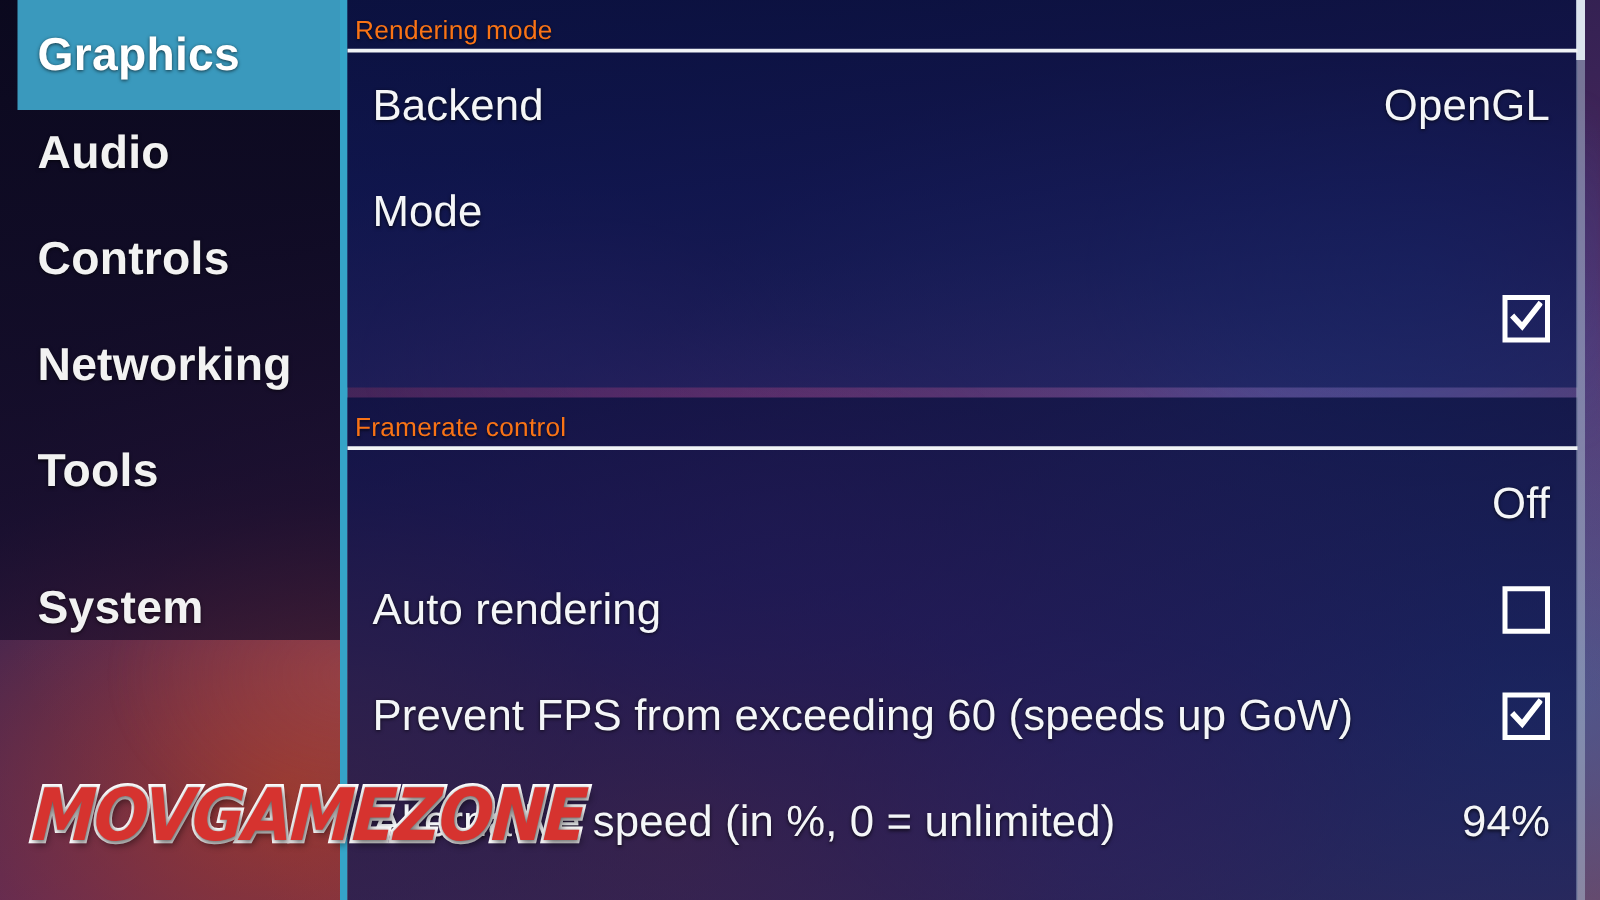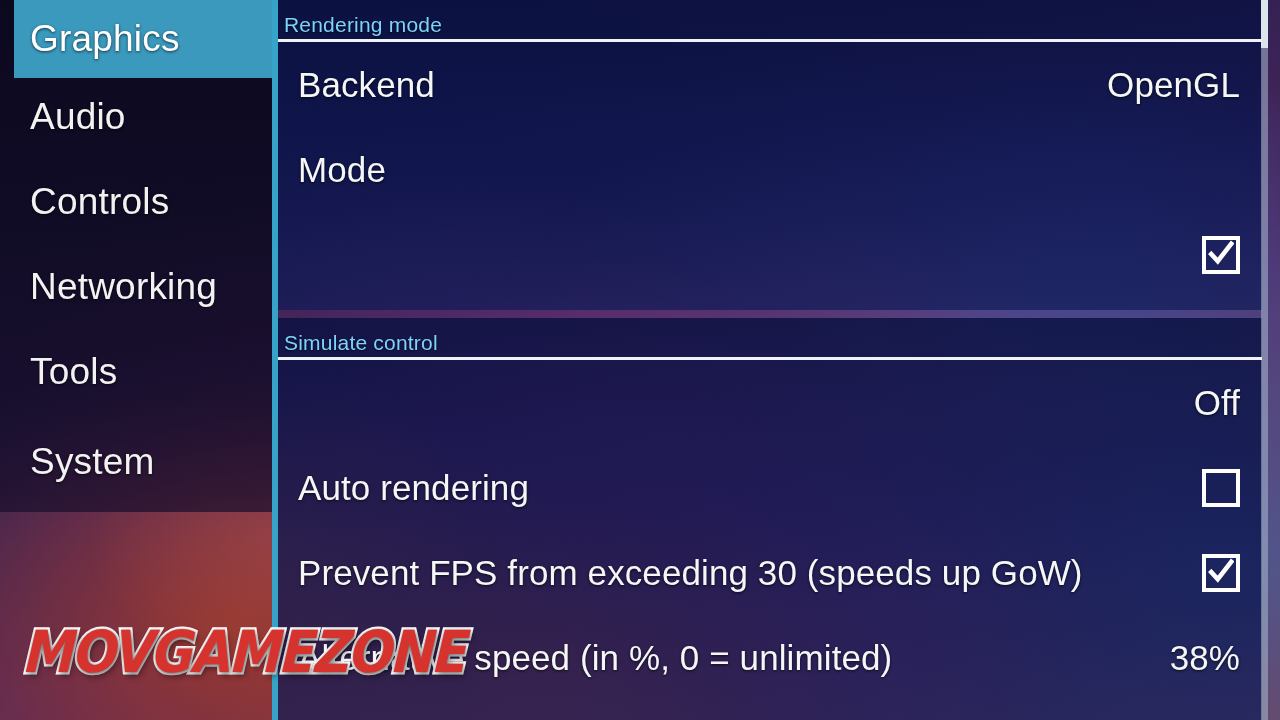--- a/index.html
+++ b/index.html
@@ -61,28 +61,29 @@
   .sidebar {
     position: absolute;
     left: 0; top: 0;
     width: 272px;
     height: 512px;
   }
   .side-item {
     position: absolute;
     left: 14px;
     width: 258px;
-    height: 78px;
+    height: 88px;
     display: flex;
     align-items: center;
     padding-left: 16px;
     color: #f2f2f2;
     font-size: 37px;
     letter-spacing: 0.2px;
     text-shadow: 0 1px 3px rgba(0,0,0,0.65);
+    font-weight: bold;
   }
   .side-item.active {
     background: #3a99bd;
     left: 14px;
     width: 258px;
   }
   .side-item.active .side-label { color: #ffffff; }
 
   
   .v-divider {
@@ -113,21 +114,21 @@
   }
   .section-header {
     position: relative;
     height: 42px;
     display: flex;
     align-items: flex-end;
     padding: 0 0 2px 6px;
     border-bottom: 3px solid #f0f3f6;
   }
   .section-header .sec-label {
-    color: #7dd3fc;
+    color: #f97316;
     font-size: 21px;
     letter-spacing: 0.2px;
     text-shadow: 0 1px 2px rgba(0,0,0,0.6);
   }
   .setting-row {
     position: relative;
     height: 85px;
     display: flex;
     align-items: center;
     padding: 0 22px 0 20px;
@@ -227,21 +228,21 @@
     </div>
     <div class="side-item" style="top:163px;">
       <span class="side-label">Controls</span>
     </div>
     <div class="side-item" style="top:333px;">
       <span class="side-label">Tools</span>
     </div>
     <div class="side-item" style="top:248px;">
       <span class="side-label">Networking</span>
     </div>
-    <div class="side-item" style="top:423px;">
+    <div class="side-item" style="top:442px;">
       <span class="side-label">System</span>
     </div>
   </div>
 
   <div class="v-divider"></div>
 
   <div class="panel" style="top:0px; height:310px;">
     <div class="panel-scrim"></div>
     <div class="panel-inner">
 
@@ -269,50 +270,50 @@
         </span>
       </div>
     </div>
   </div>
 
   <div class="panel" style="top:318px; height:402px;">
     <div class="panel-scrim"></div>
     <div class="panel-inner">
 
       <div class="section-header">
-        <span class="sec-label">Simulate control</span>
+        <span class="sec-label">Framerate control</span>
       </div>
 
       <div class="setting-row">
         <span class="row-spacer"></span>
         <span class="row-value">Off</span>
       </div>
 
       <div class="setting-row">
         <span class="row-label">Auto rendering</span>
         <span class="row-spacer"></span>
         <span class="checkbox unchecked">
           
         </span>
       </div>
 
       <div class="setting-row">
-        <span class="row-label">Prevent FPS from exceeding 30 (speeds up GoW)</span>
+        <span class="row-label">Prevent FPS from exceeding 60 (speeds up GoW)</span>
         <span class="row-spacer"></span>
         <span class="checkbox checked">
           <svg class="tick" viewBox="0 0 24 24" aria-hidden="true">
             <path d="M3 13 L9 19.5 L21.5 3.5" fill="none" stroke="#ffffff" stroke-width="4.2" stroke-linecap="square" stroke-linejoin="miter"></path>
           </svg>
         </span>
       </div>
 
       <div class="setting-row">
         <span class="row-label">Alternative speed (in %, 0 = unlimited)</span>
         <span class="row-spacer"></span>
-        <span class="row-value">38%</span>
+        <span class="row-value">94%</span>
       </div>
     </div>
   </div>
 
   <div class="scroll-track"></div>
   <div class="scroll-thumb"></div>
 
   <div class="watermark">MOVGAMEZONE</div>
 
 </div>

